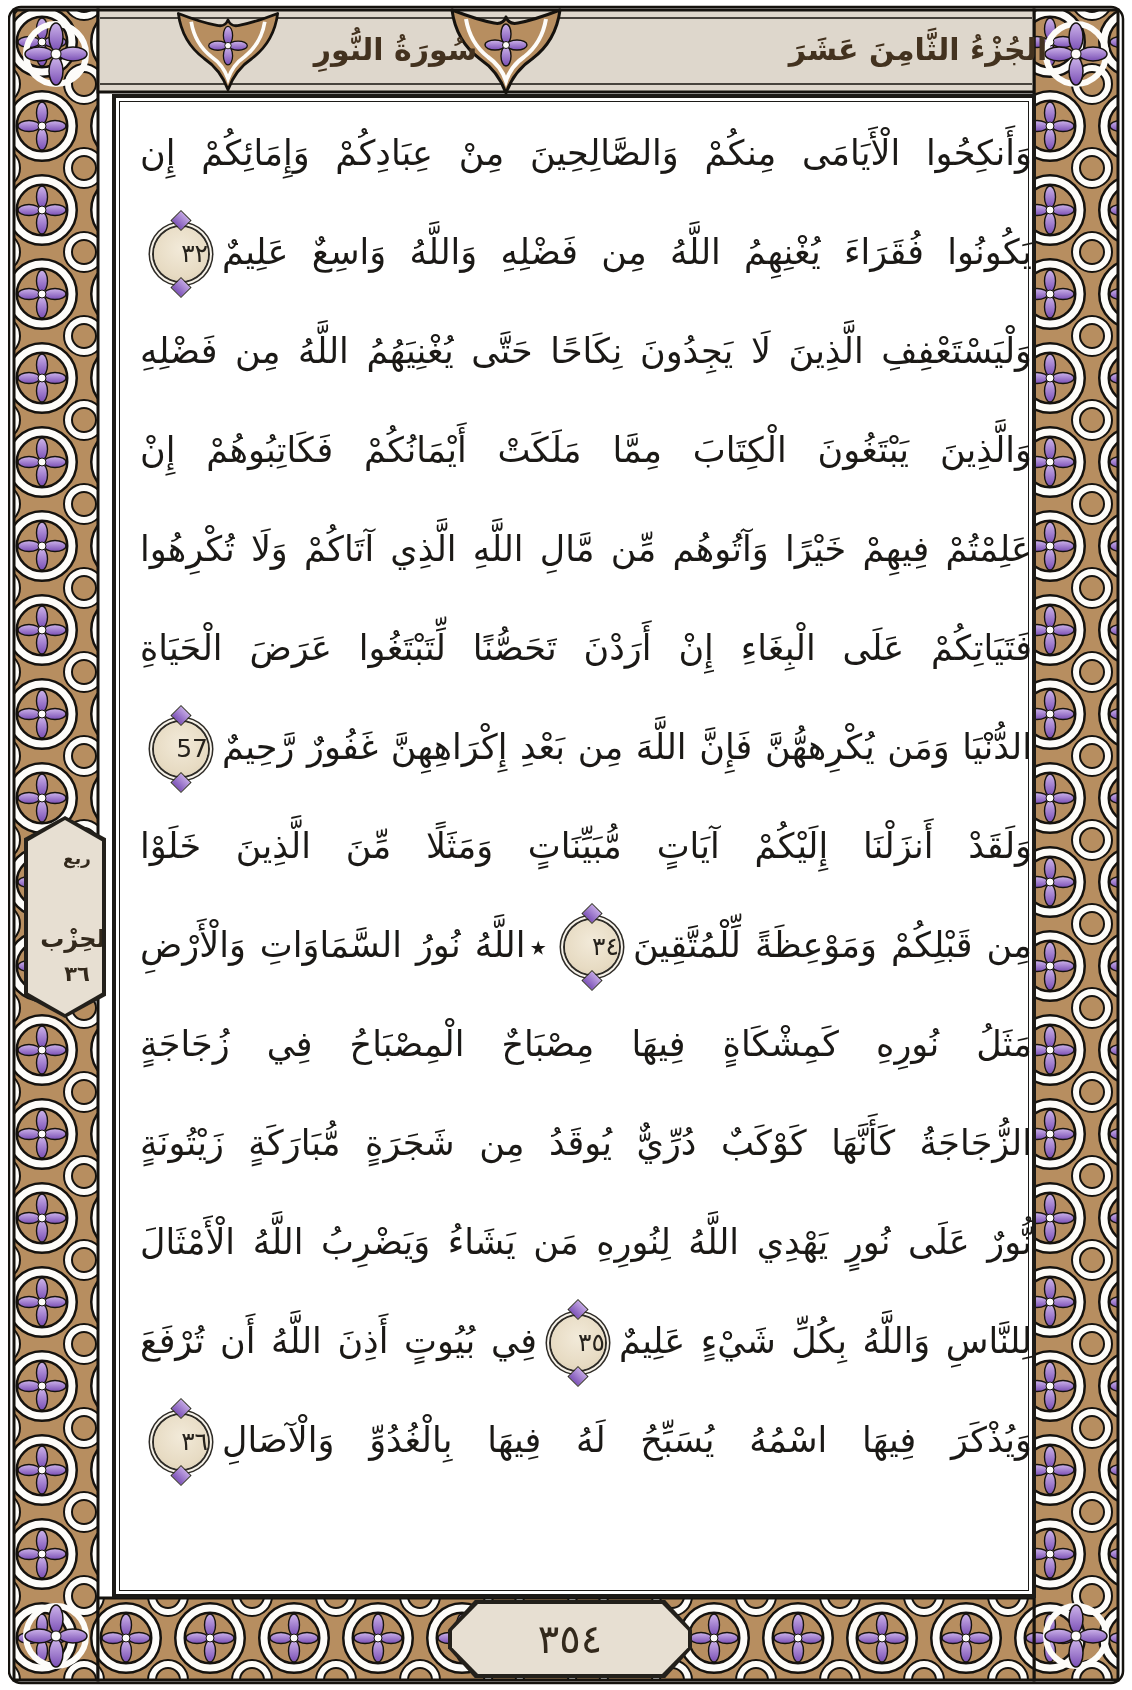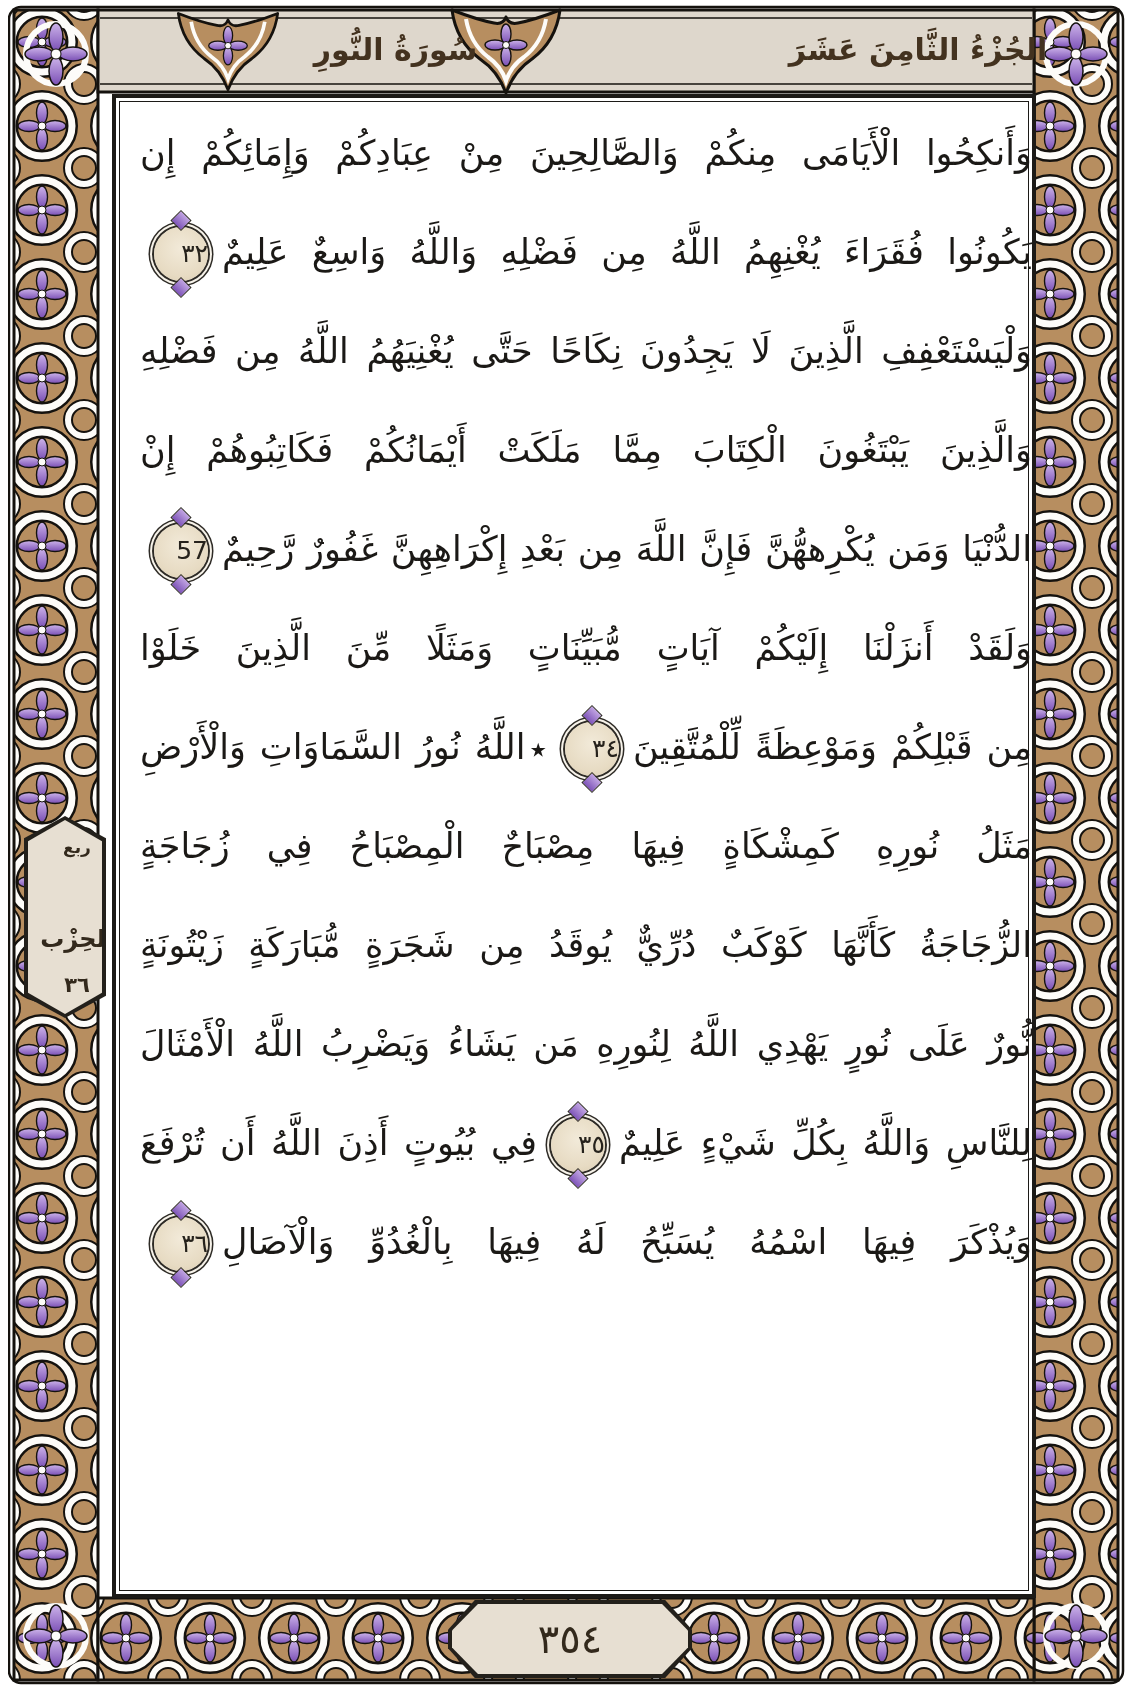--- a/index.html
+++ b/index.html
@@ -64,21 +64,21 @@
   .rub-wrap{
     position:absolute; left:16px; top:816px; width:82px; height:202px;
     clip-path: polygon(50% 0,100% 11%,100% 89%,50% 100%,0 89%,0 11%);
     background:#23201b;
   }
   .rub-inner{
     position:absolute; inset:4px;
     clip-path: polygon(50% 0,100% 11%,100% 89%,50% 100%,0 89%,0 11%);
     background:var(--cartouche-beige,#e7dfd2);
     display:flex; flex-direction:column; align-items:center; justify-content:center;
-    gap:20px; font-weight:bold; color:#33291c;padding-left:24px;
+    gap:9px; font-weight:bold; color:#33291c;padding-left:24px;
   }
   .rub-inner .rub-s{ font-size:17px; }
   .rub-inner .rub-b{ font-size:24px;margin-top:48px; }
   .rub-inner .rub-n{ font-size:21px; }
 
   
   .pnum-wrap{
     position:absolute; left:50%; transform:translateX(-50%);
     top:1600px; width:244px; height:78px;
     clip-path: polygon(11% 0,89% 0,100% 38%,100% 62%,89% 100%,11% 100%,0 62%,0 38%);
@@ -212,20 +212,22 @@
 
   <div class="frame-outer">
     <div class="frame-inner"></div>
   </div>
 
   <div class="lines">
       <div class="qline"><span class="qtext">وَأَنكِحُوا الْأَيَامَى مِنكُمْ وَالصَّالِحِينَ مِنْ عِبَادِكُمْ وَإِمَائِكُمْ إِن</span></div>
       <div class="qline"><span class="qtext">يَكُونُوا فُقَرَاءَ يُغْنِهِمُ اللَّهُ مِن فَضْلِهِ وَاللَّهُ وَاسِعٌ عَلِيمٌ</span><span class="ayah">٣٢</span></div>
       <div class="qline"><span class="qtext">وَلْيَسْتَعْفِفِ الَّذِينَ لَا يَجِدُونَ نِكَاحًا حَتَّى يُغْنِيَهُمُ اللَّهُ مِن فَضْلِهِ</span></div>
       <div class="qline"><span class="qtext">وَالَّذِينَ يَبْتَغُونَ الْكِتَابَ مِمَّا مَلَكَتْ أَيْمَانُكُمْ فَكَاتِبُوهُمْ إِنْ</span></div>
+      <div class="qline"><span class="qtext">عَلِمْتُمْ فِيهِمْ خَيْرًا وَآتُوهُم مِّن مَّالِ اللَّهِ الَّذِي آتَاكُمْ وَلَا تُكْرِهُوا</span></div>
+      <div class="qline"><span class="qtext">فَتَيَاتِكُمْ عَلَى الْبِغَاءِ إِنْ أَرَدْنَ تَحَصُّنًا لِّتَبْتَغُوا عَرَضَ الْحَيَاةِ</span></div>
       <div class="qline"><span class="qtext">الدُّنْيَا وَمَن يُكْرِههُّنَّ فَإِنَّ اللَّهَ مِن بَعْدِ إِكْرَاهِهِنَّ غَفُورٌ رَّحِيمٌ</span><span class="ayah">57</span></div>
       <div class="qline"><span class="qtext">وَلَقَدْ أَنزَلْنَا إِلَيْكُمْ آيَاتٍ مُّبَيِّنَاتٍ وَمَثَلًا مِّنَ الَّذِينَ خَلَوْا</span></div>
       <div class="qline"><span class="qtext">مِن قَبْلِكُمْ وَمَوْعِظَةً لِّلْمُتَّقِينَ</span><span class="ayah">٣٤</span><span class="hstar">٭</span><span class="qtext">اللَّهُ نُورُ السَّمَاوَاتِ وَالْأَرْضِ</span></div>
       <div class="qline"><span class="qtext">مَثَلُ نُورِهِ كَمِشْكَاةٍ فِيهَا مِصْبَاحٌ الْمِصْبَاحُ فِي زُجَاجَةٍ</span></div>
       <div class="qline"><span class="qtext">الزُّجَاجَةُ كَأَنَّهَا كَوْكَبٌ دُرِّيٌّ يُوقَدُ مِن شَجَرَةٍ مُّبَارَكَةٍ زَيْتُونَةٍ</span></div>
       <div class="qline"><span class="qtext">نُّورٌ عَلَى نُورٍ يَهْدِي اللَّهُ لِنُورِهِ مَن يَشَاءُ وَيَضْرِبُ اللَّهُ الْأَمْثَالَ</span></div>
       <div class="qline"><span class="qtext">لِلنَّاسِ وَاللَّهُ بِكُلِّ شَيْءٍ عَلِيمٌ</span><span class="ayah">٣٥</span><span class="qtext">فِي بُيُوتٍ أَذِنَ اللَّهُ أَن تُرْفَعَ</span></div>
       <div class="qline"><span class="qtext">وَيُذْكَرَ فِيهَا اسْمُهُ يُسَبِّحُ لَهُ فِيهَا بِالْغُدُوِّ وَالْآصَالِ</span><span class="ayah">٣٦</span></div>
     </div>
 

